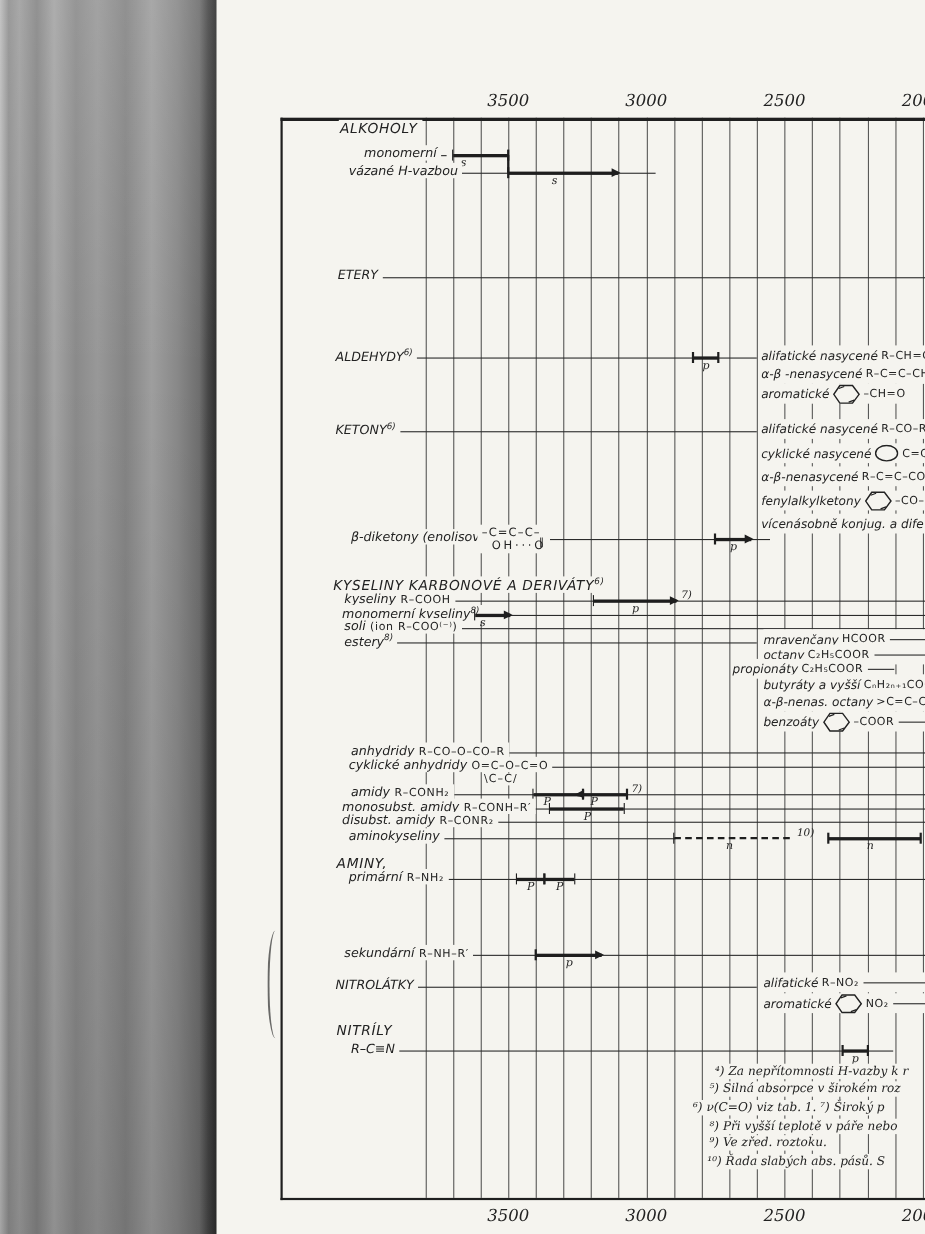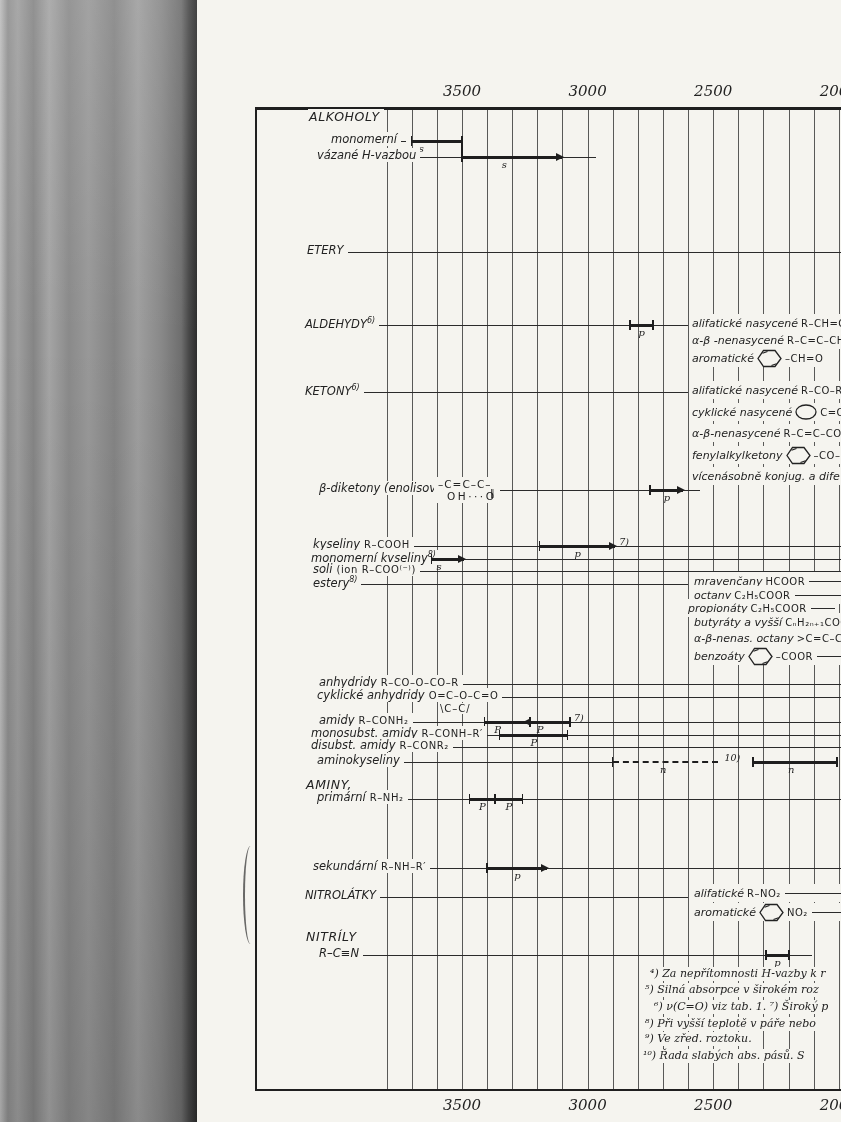--- a/index.html
+++ b/index.html
@@ -127,20 +127,21 @@
       <div class="bar" style="left: 650.4px; top: 488.5px; width: 32.656px;">
         <span class="capl"></span>
         <span class="arrr"></span>
       </div>
       <div class="mark" style="top: 492px; left: 663.728px;">p</div>
       <div class="struct" style="left: 434px; top: 477px;">
         <div>–C=C–C–</div>
         <div class="l2">OH···O</div>
         <span class="dbl">‖</span>
       </div>
+      <div class="rowlab heading" style="left: 302px; top: 524px;"><span>KYSELINY KARBONOVÉ A DERIVÁTY</span><sup>6)</sup></div>
       <div class="hline" style="left: 314px; top: 546px; width: 527px;"></div>
       <div class="rowlab" style="left: 312px; top: 537px;"><span>kyseliny</span><span class="formula">R–COOH</span></div>
       <div class="bar" style="left: 539.872px; top: 544.5px; width: 75.36px;">
         <span class="capl"></span>
         <span class="arrr"></span>
       </div>
       <div class="mark" style="top: 548px; left: 574.552px;">p</div>
       <div class="bar-note" style="left: 619.232px; top: 536px;">7)</div>
       <div class="hline" style="left: 312px; top: 559px; width: 529px;"></div>
       <div class="rowlab" style="left: 310px; top: 550px;"><span>monomerní kyseliny</span><sup>8)</sup></div>
@@ -273,21 +274,21 @@
       <div class="rrow" style="left: 694px; top: 572px; width: 147px;">
         <span class="rlab">mravenčany</span>
         <span class="rform">HCOOR</span>
         <span class="trail"></span>
       </div>
       <div class="rrow" style="left: 694px; top: 586px; width: 147px;">
         <span class="rlab">octany</span>
         <span class="rform">C₂H₅COOR</span>
         <span class="trail"></span>
       </div>
-      <div class="rrow" style="left: 688px; top: 599px; width: 147px;">
+      <div class="rrow" style="left: 666px; top: 599px; width: 147px;">
         <span class="rlab">propionáty</span>
         <span class="rform">C₂H₅COOR</span>
         <span class="trail"></span>
       </div>
       <div class="rrow" style="left: 694px; top: 613px;">
         <span class="rlab">butyráty a vyšší</span>
         <span class="rform">CₙH₂ₙ₊₁COO</span>
       </div>
       <div class="rrow" style="left: 694px; top: 629px;">
         <span class="rlab">α-β-nenas. octany</span>
@@ -315,19 +316,19 @@
           <svg width="25" height="19" viewBox="0 0 25 19">
             <path d="M6.5,1.5 L18,1.5 L24,9.5 L18,17.5 L6.5,17.5 L1,9.5 Z" fill="none" stroke="#222" stroke-width="1.3"></path>
             <path d="M5.5,4.2 L10.5,2.4 M14.5,16.6 L19.5,14.8" stroke="#222" stroke-width="1.1" fill="none"></path>
           </svg>
         </span>
         <span class="rform">NO₂</span>
         <span class="trail"></span>
       </div>
       <div class="fnote" style="left: 650px; top: 967px;">⁴) Za nepřítomnosti H-vazby k r</div>
       <div class="fnote" style="left: 645px; top: 983px;">⁵) Silná absorpce v širokém roz</div>
-      <div class="fnote" style="left: 654px; top: 1000px;">⁶) ν(C=O) viz tab. 1.    ⁷) Široký p</div>
+      <div class="fnote" style="left: 630px; top: 1000px;">⁶) ν(C=O) viz tab. 1.    ⁷) Široký p</div>
       <div class="fnote" style="left: 645px; top: 1017px;">⁸) Při vyšší teplotě v páře nebo</div>
       <div class="fnote" style="left: 645px; top: 1032px;">⁹) Ve zřed. roztoku.</div>
       <div class="fnote" style="left: 643px; top: 1049px;">¹⁰) Řada slabých abs. pásů. S</div>
     </div>
   <div class="curl"></div>
 </div>
 
 </body></html>

